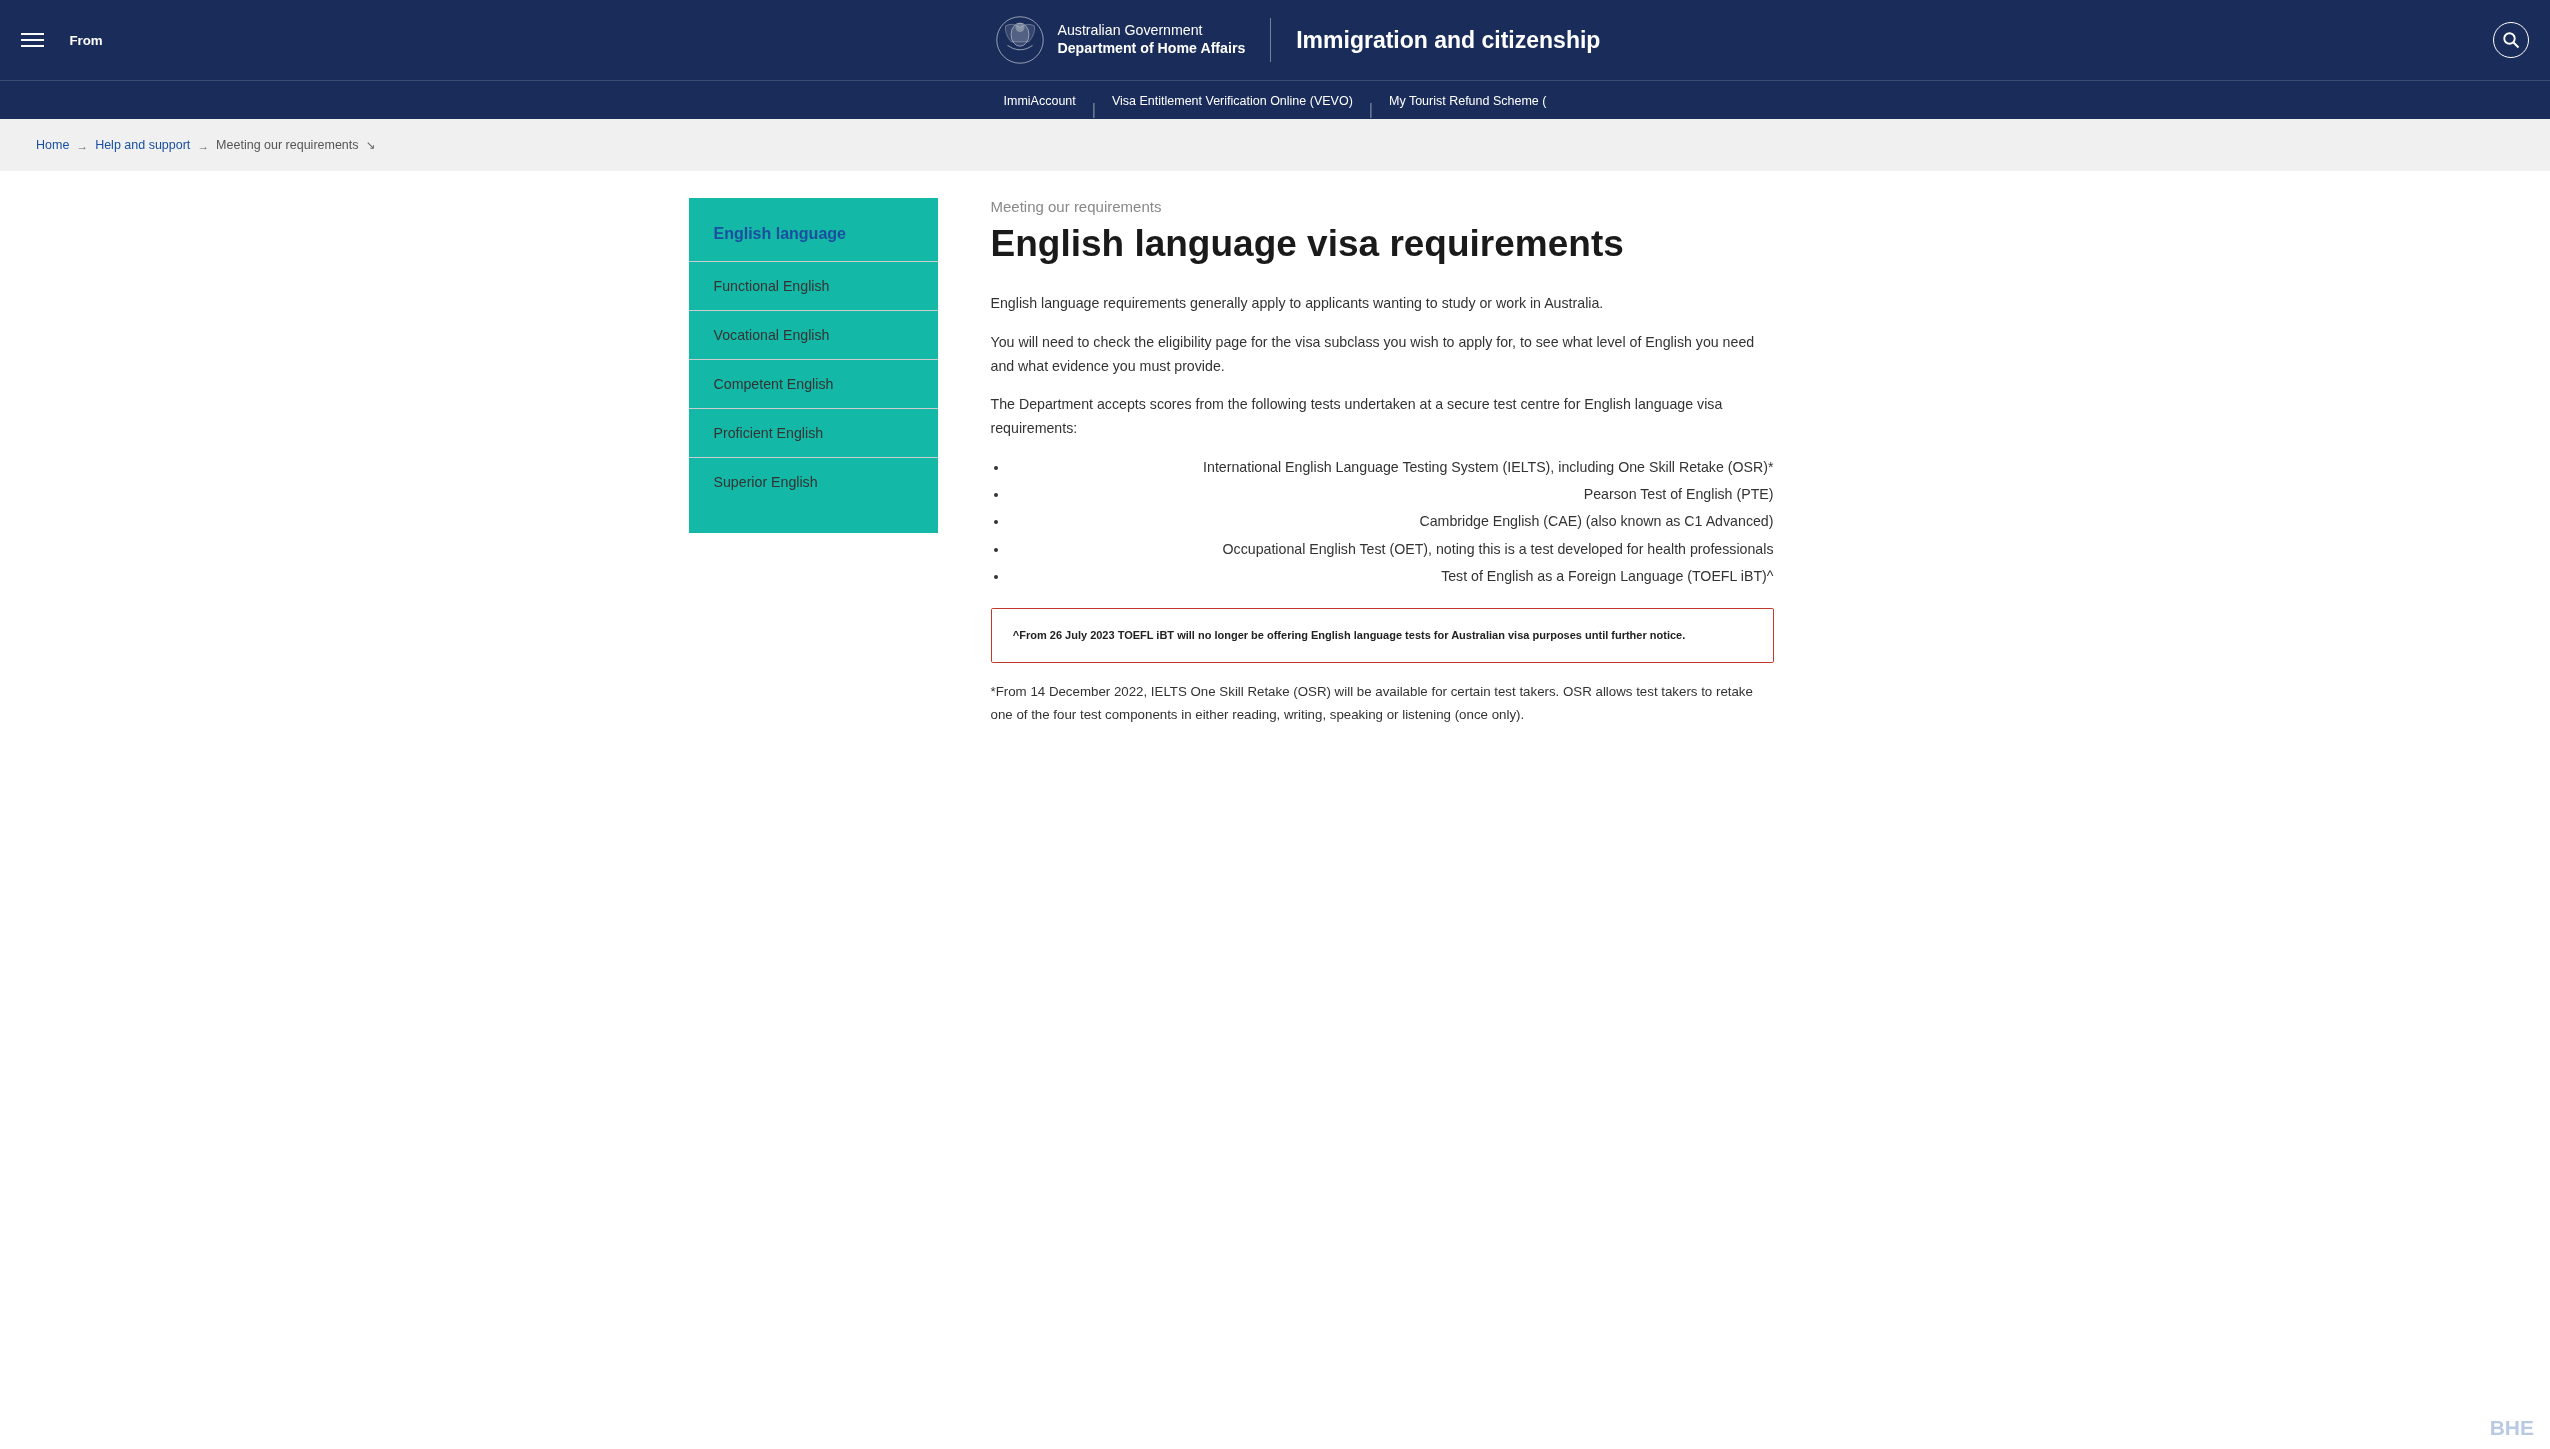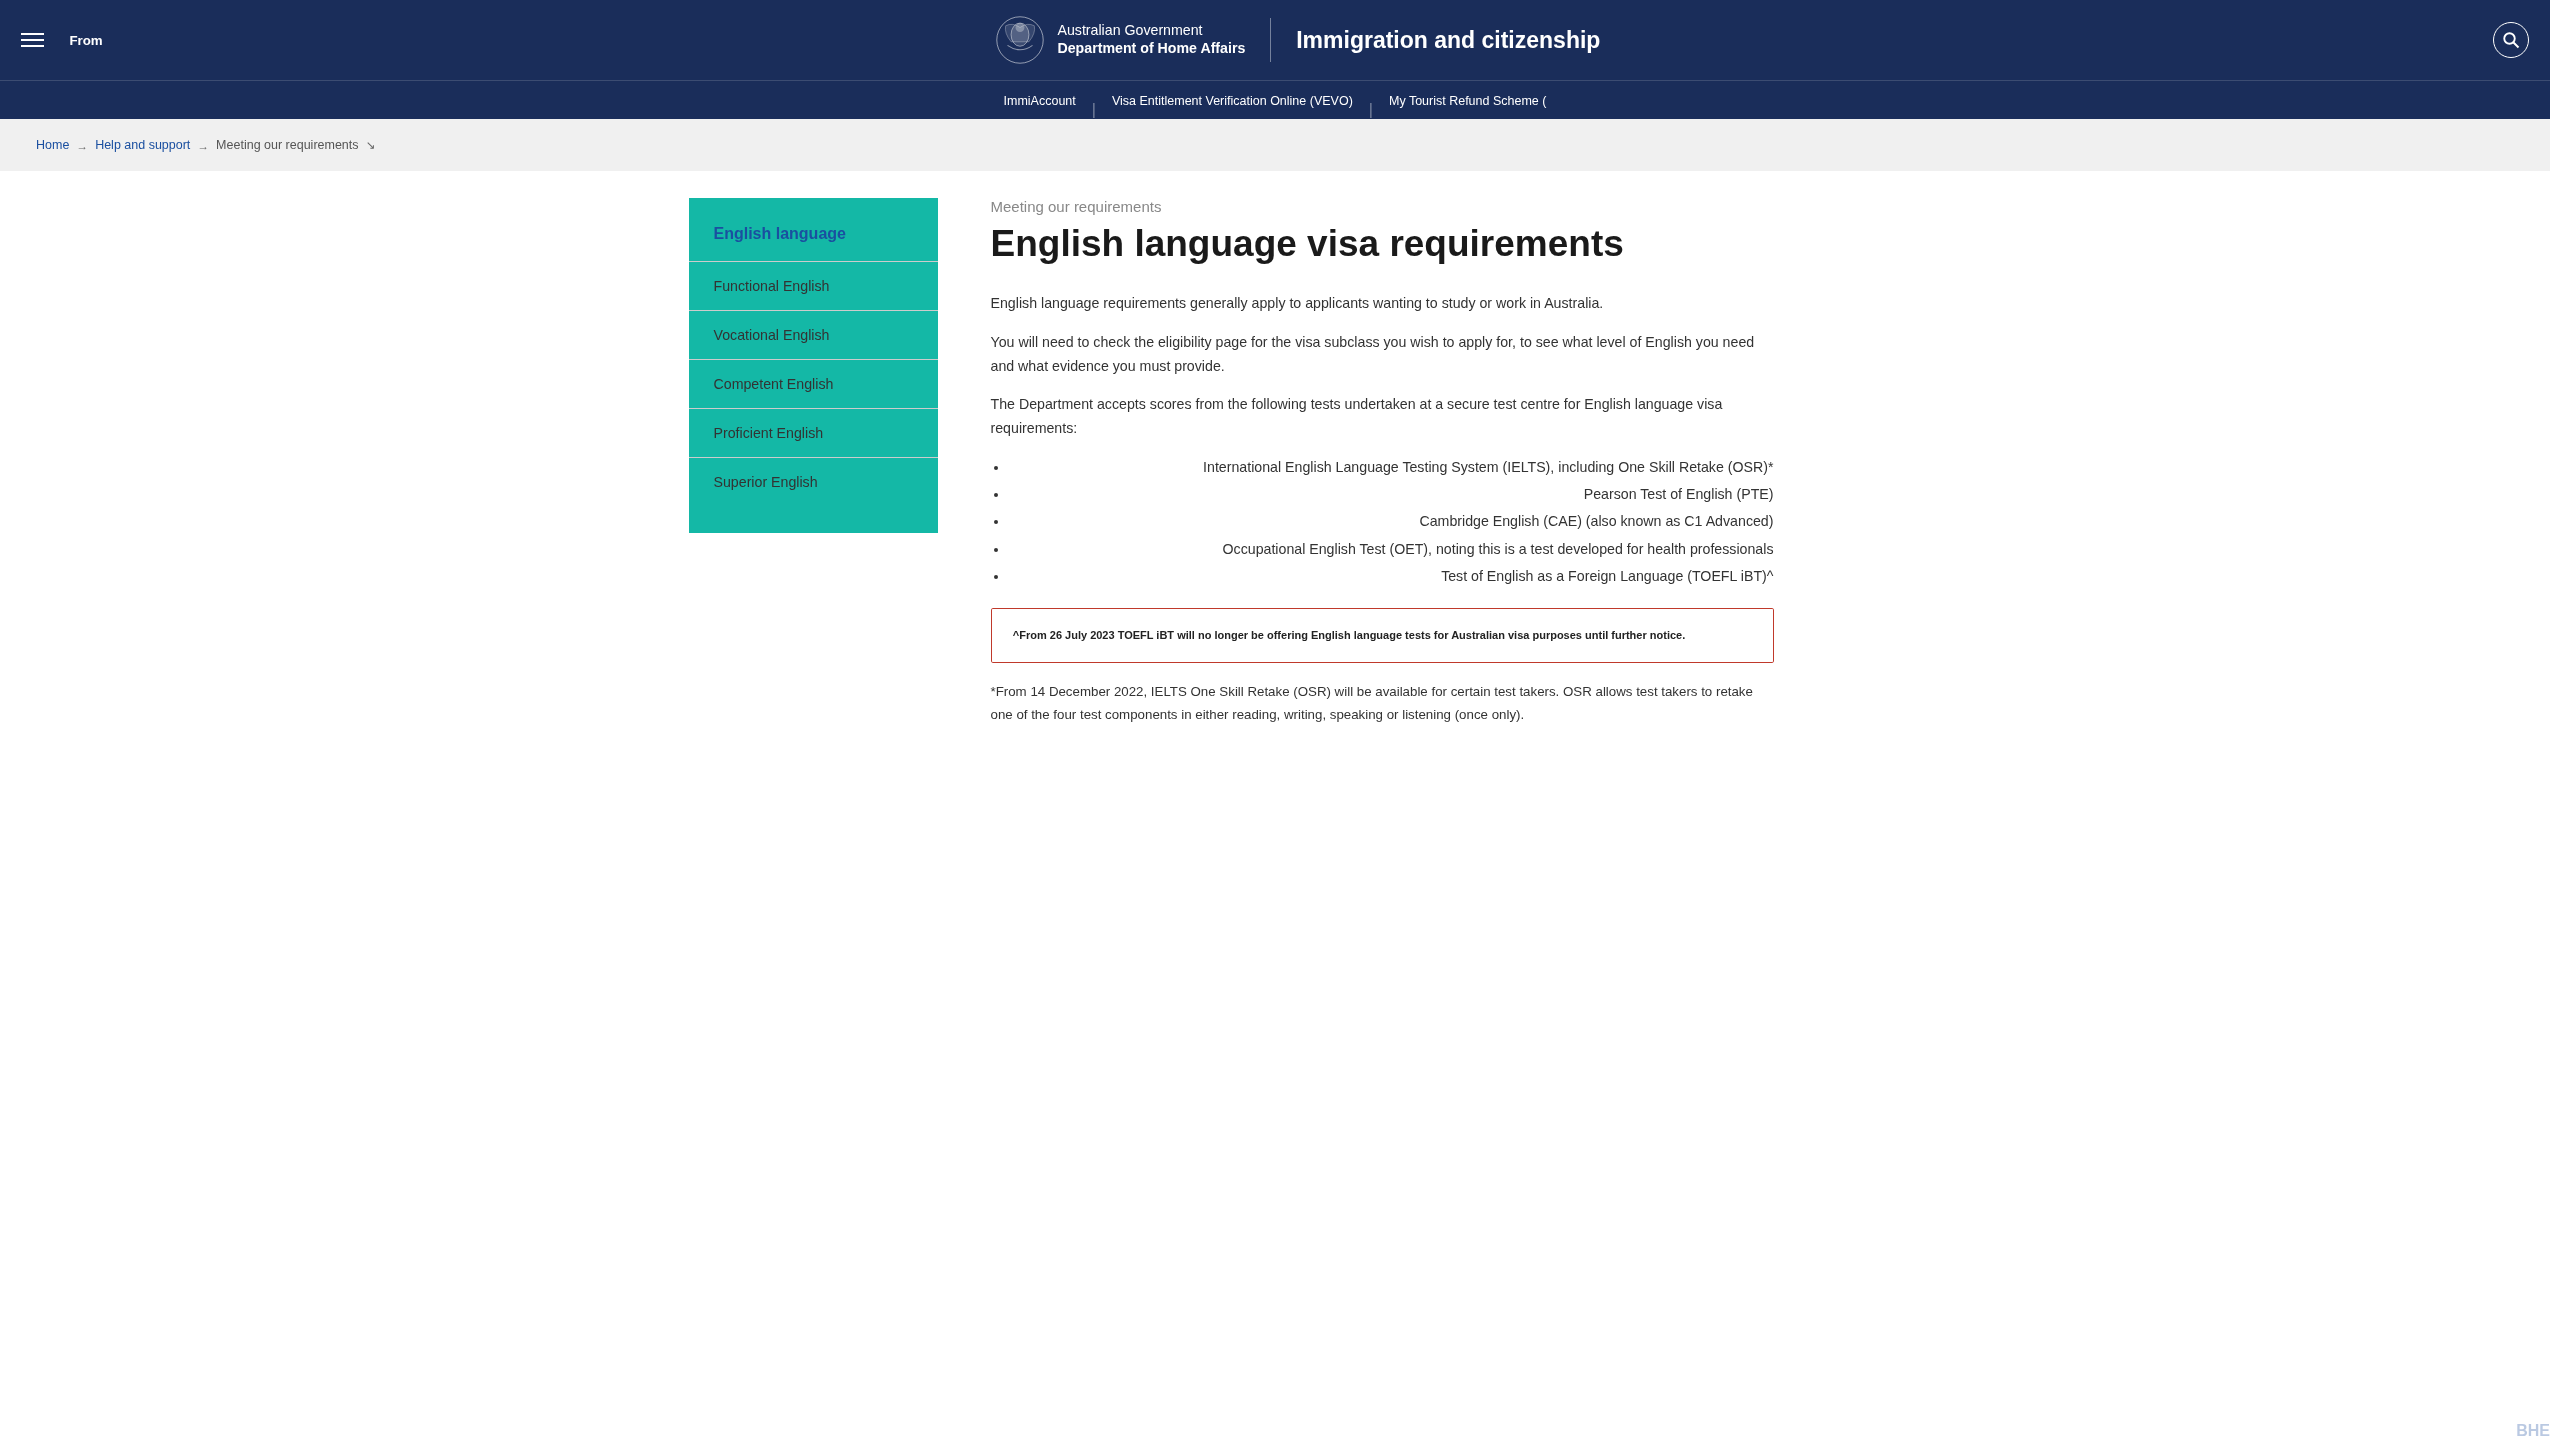--- a/index.html
+++ b/index.html
@@ -224,23 +224,23 @@
       font-size: 13.3px;
       color: #333;
       line-height: 1.7;
       margin-top: 9px;
     }
 
     
     .watermark {
       position: fixed;
       bottom: 9px;
-      right: 0;
+      right: 16px;
       color: rgba(26,77,160,0.3);
-      font-size: 16px;
+      font-size: 21px;
       font-weight: bold;
       pointer-events: none;
     }
   </style>
 </head>
 <body>
 
 <header class="header">
   <div class="menu-wrapper">
     <div class="menu-btn">

